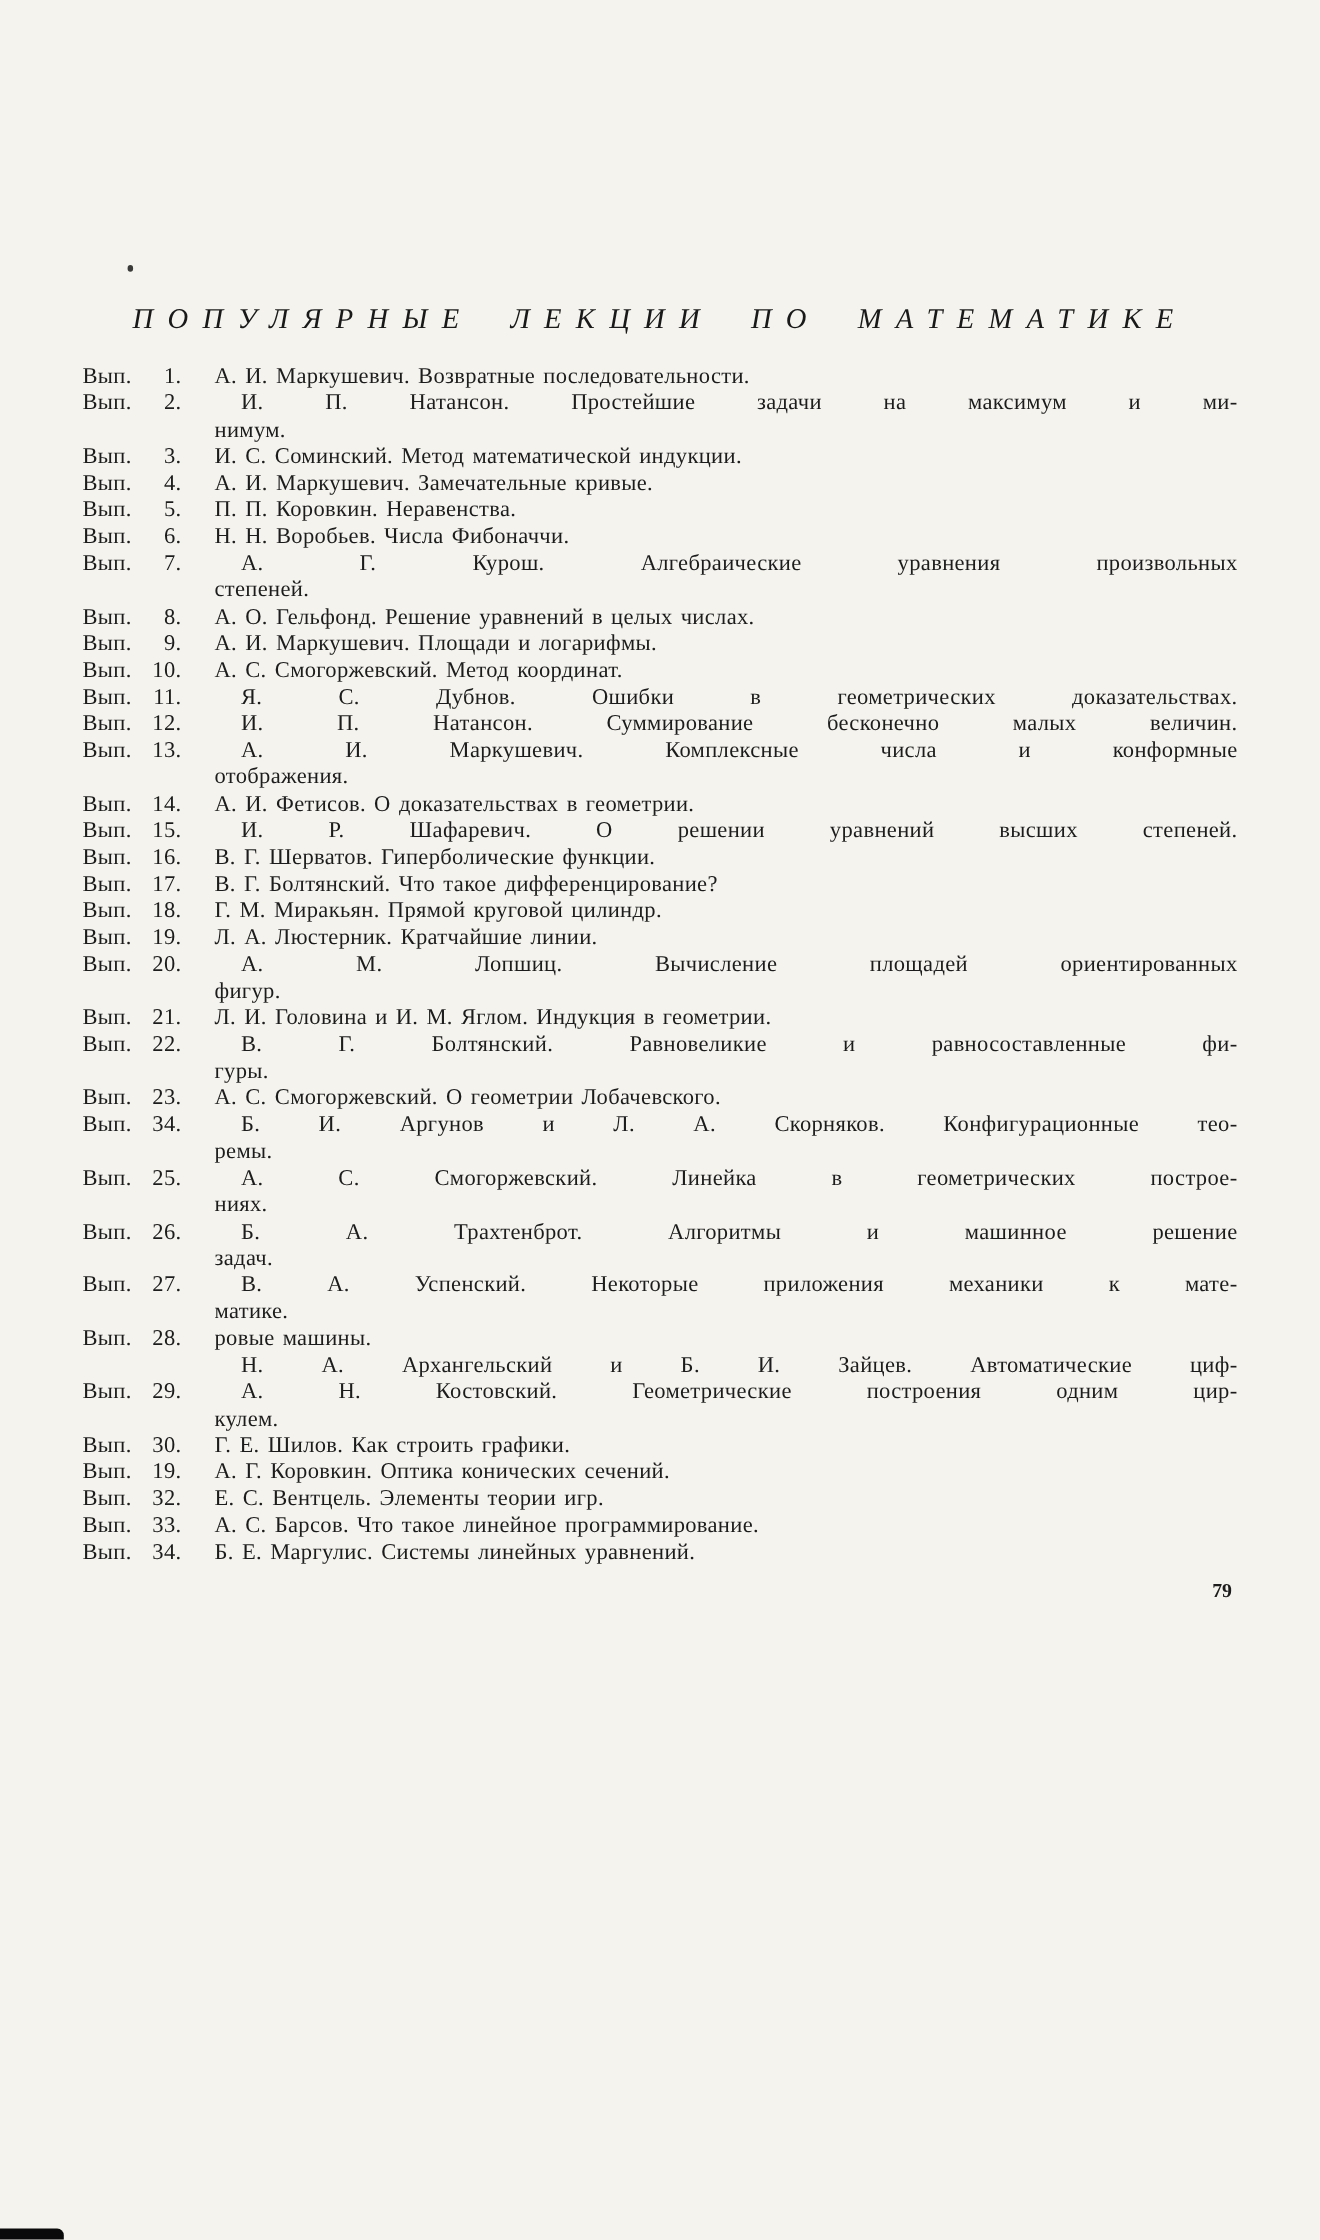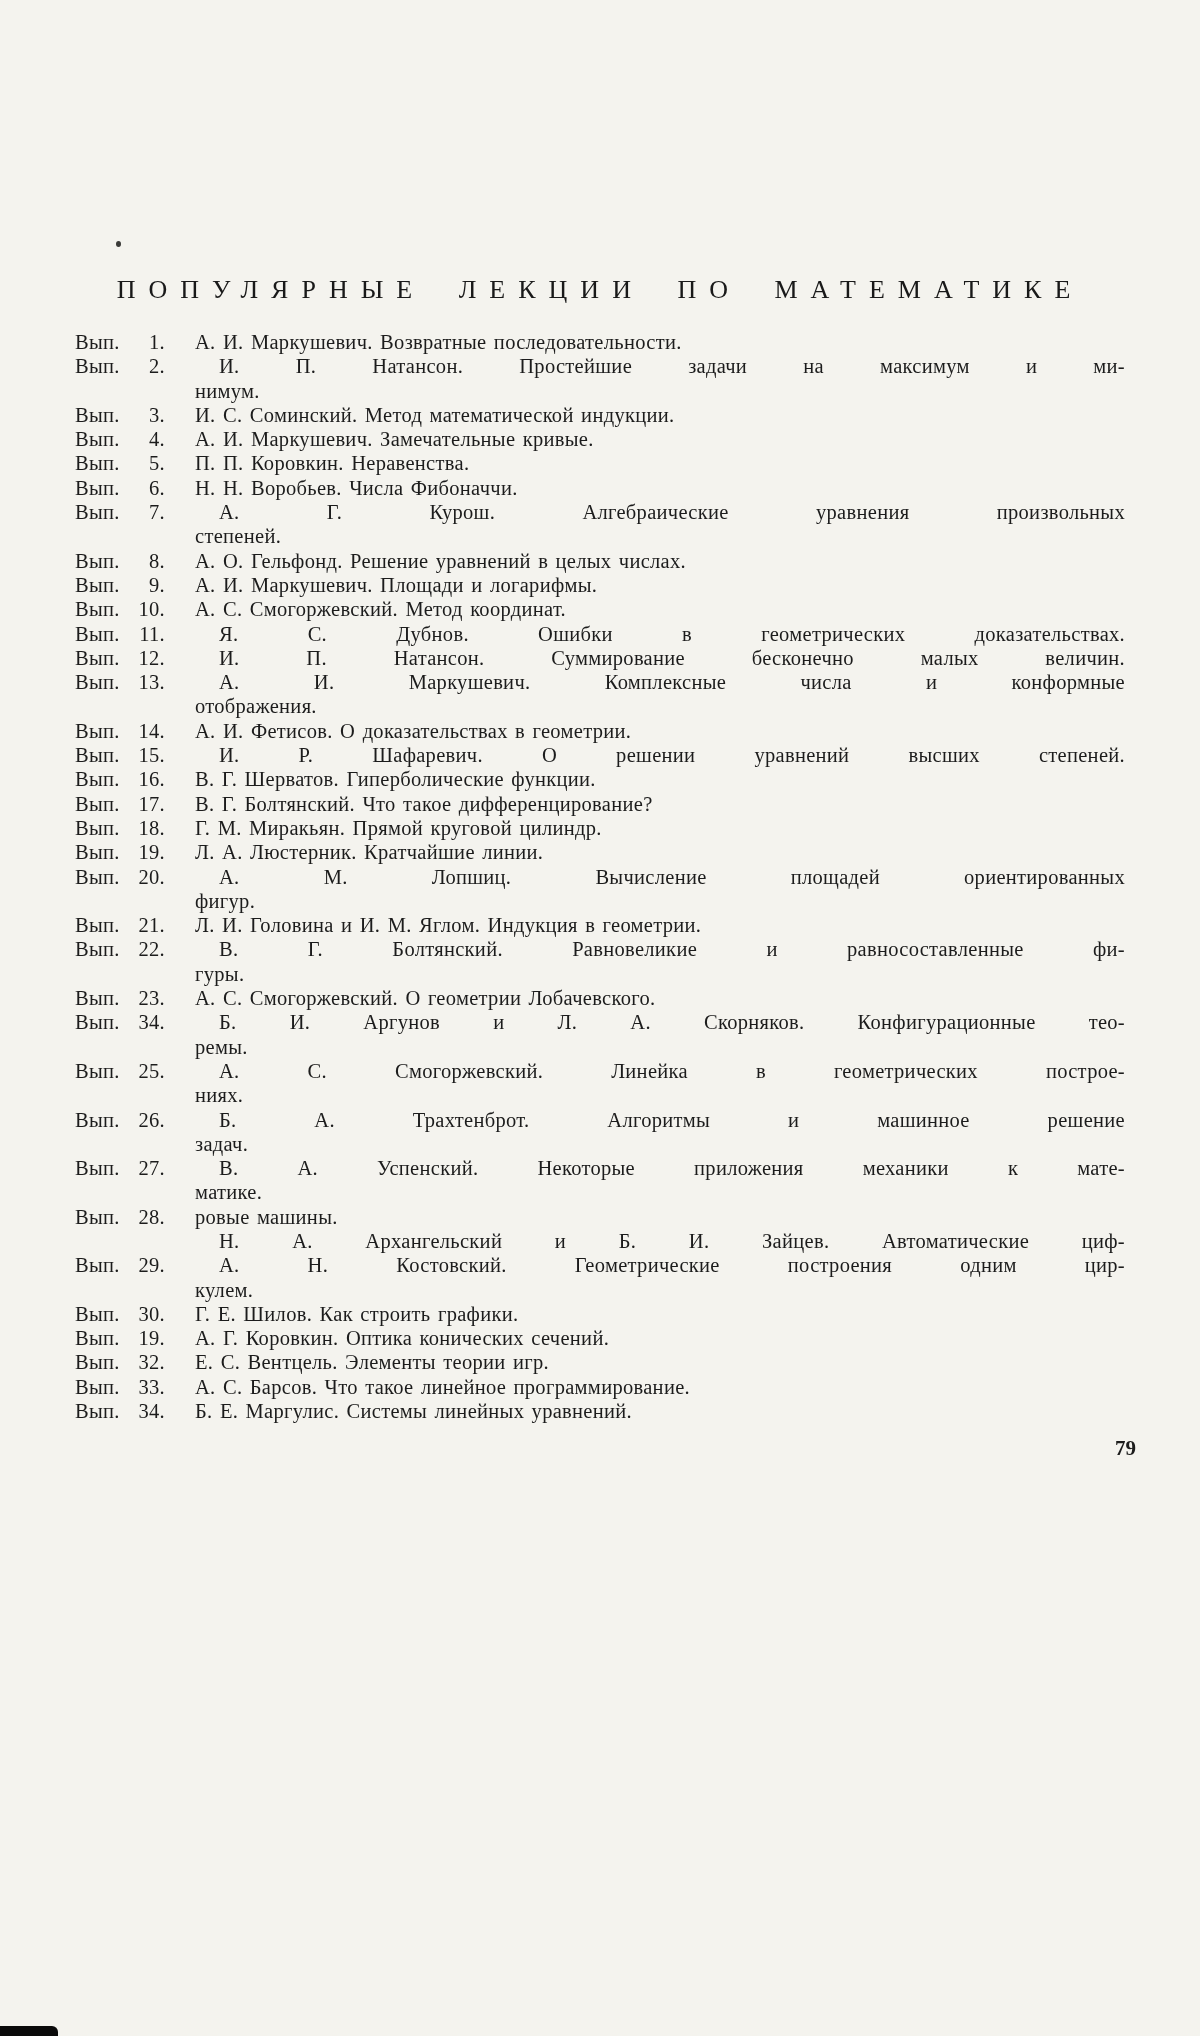--- a/index.html
+++ b/index.html
@@ -17,20 +17,21 @@
     position: absolute;
     top: 275px;
     left: 75px;
     right: 75px;
     text-align: center;
     font-size: 26px;
     letter-spacing: 13px;
     word-spacing: 14px;
     white-space: nowrap;
     color: #191919;
+    font-style: italic;
   }
 
   .list {
     position: absolute;
     top: 330px;
     left: 75px;
     width: 1050px;
     font-size: 20.5px;
     line-height: 24.3px;
     letter-spacing: 0.3px;
@@ -42,22 +43,22 @@
   }
   .item .num { text-align: right; }
   .item .body { padding-left: 30px; }
   .line { display: block; text-align: left; }
   .line.fill { text-align: justify; text-align-last: justify; margin-left: 24px; }
   .body b { font-weight: normal; }
 
   .pageno {
     position: absolute;
     top: 1436px;
-    right: 64px;
-    font-size: 21px;
+    right: 80px;
+    font-size: 18px;
     font-weight: bold;
     margin-left: 15px;
   }
 
   
   .artifact-dot {
     position: absolute;
     left: 116px;
     top: 241px;
     width: 5px;

